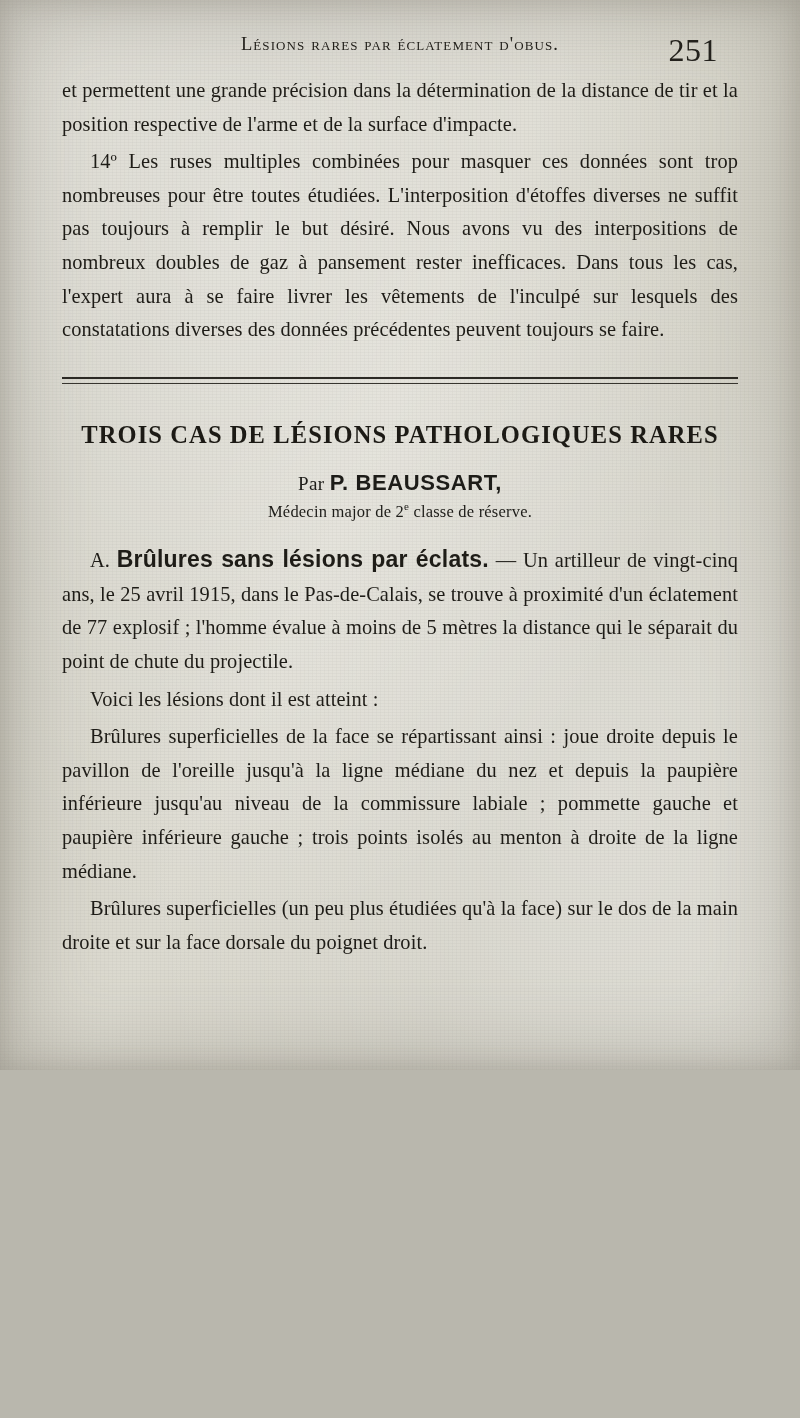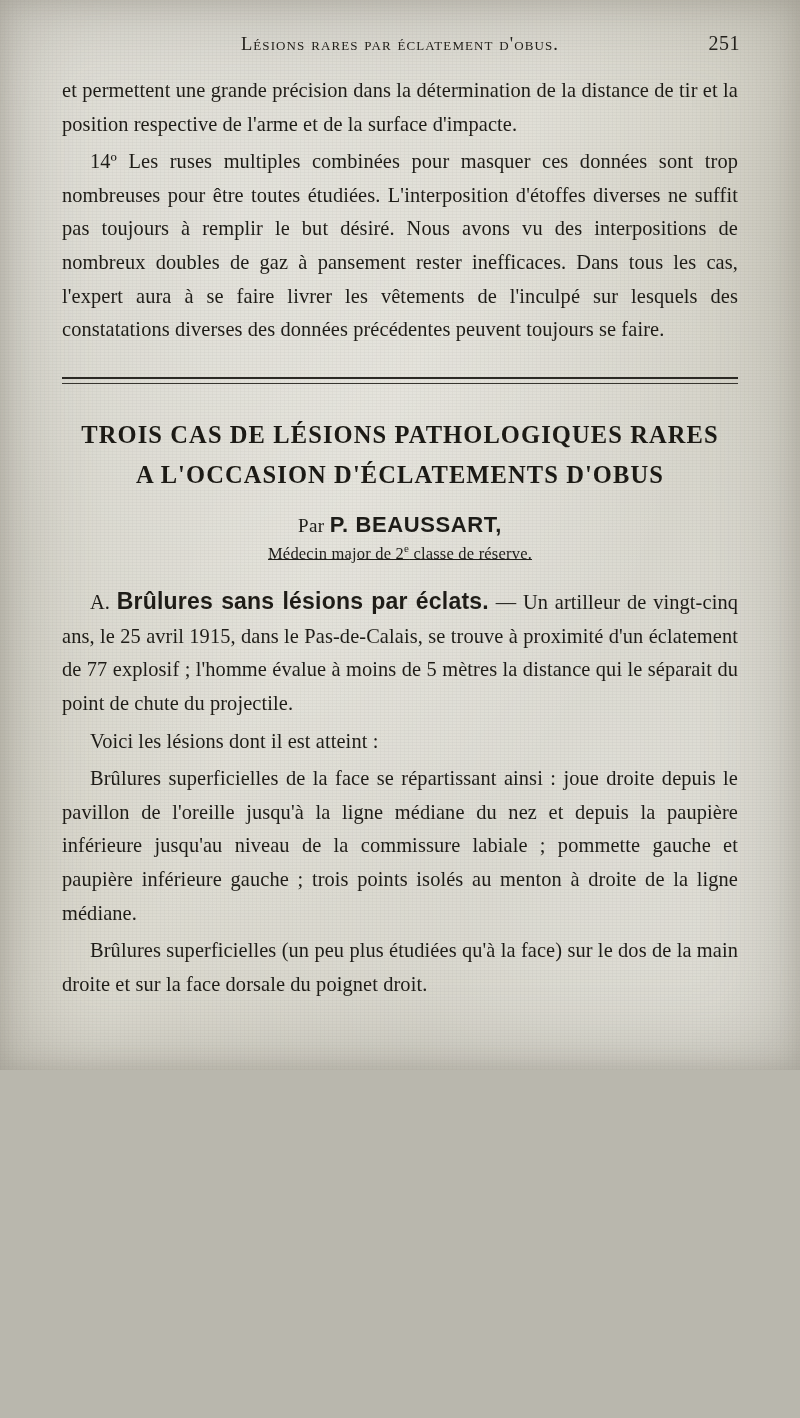--- a/index.html
+++ b/index.html
@@ -58,23 +58,23 @@
   .runhead-title {
     font-variant: small-caps;
     font-size: 18.5px;
     letter-spacing: 1.1px;
     color: #23211c;
     text-align: center;
     white-space: nowrap;
   }
   .folio {
     position: absolute;
-    right: 2px;
+    right: 24px;
     top: -2px;
-    font-size: 20px;
+    font-size: 32px;
     letter-spacing: 0.5px;
     color: #23211c;
   }
 
   
   p.para {
     margin: 4px;
     font-size: 20.4px;
     line-height: 33.6px;
     text-align: justify;
@@ -125,21 +125,20 @@
     font-family: "Liberation Sans", sans-serif;
     font-weight: bold;
     font-size: 22px;
     letter-spacing: 0.6px;
   }
   .affil {
     text-align: center;
     font-size: 16.5px;
     letter-spacing: 0.2px;
     margin: 0 0 22px 0;
-    text-decoration: underline;
   }
   .affil sup { font-size: 11px; vertical-align: super; }
 
   b.runin {
     font-family: "Liberation Sans", sans-serif;
     font-weight: bold;
     font-size: 23px;
     letter-spacing: 0.2px;
   }
 </style>
@@ -156,21 +155,20 @@
 
     <p class="para">et permettent une grande précision dans la détermination de la distance de tir et la position respective de l'arme et de la surface d'impacte.</p>
     <p class="para indent">14º Les ruses multiples combinées pour masquer ces données sont trop nombreuses pour être toutes étudiées. L'interposition d'étoffes diverses ne suffit pas toujours à remplir le but désiré. Nous avons vu des interpositions de nombreux doubles de gaz à pansement rester inefficaces. Dans tous les cas, l'expert aura à se faire livrer les vêtements de l'inculpé sur lesquels des constatations diverses des données précédentes peuvent toujours se faire.</p>
 
     <div class="divider">
       <div class="r1"></div>
       <div class="r2"></div>
     </div>
 
     <h1 class="art-title">TROIS CAS DE LÉSIONS PATHOLOGIQUES RARES</h1>
-    <h1 class="art-title-2">A L'OCCASION D'ÉCLATEMENTS D'OBUS</h1>
 
     <div class="byline">
       <span>Par</span>
       <span class="author">P. BEAUSSART,</span>
     </div>
     <div class="affil">
       <span>Médecin major de 2</span><sup>e</sup><span> classe de réserve.</span>
     </div>
 
 

